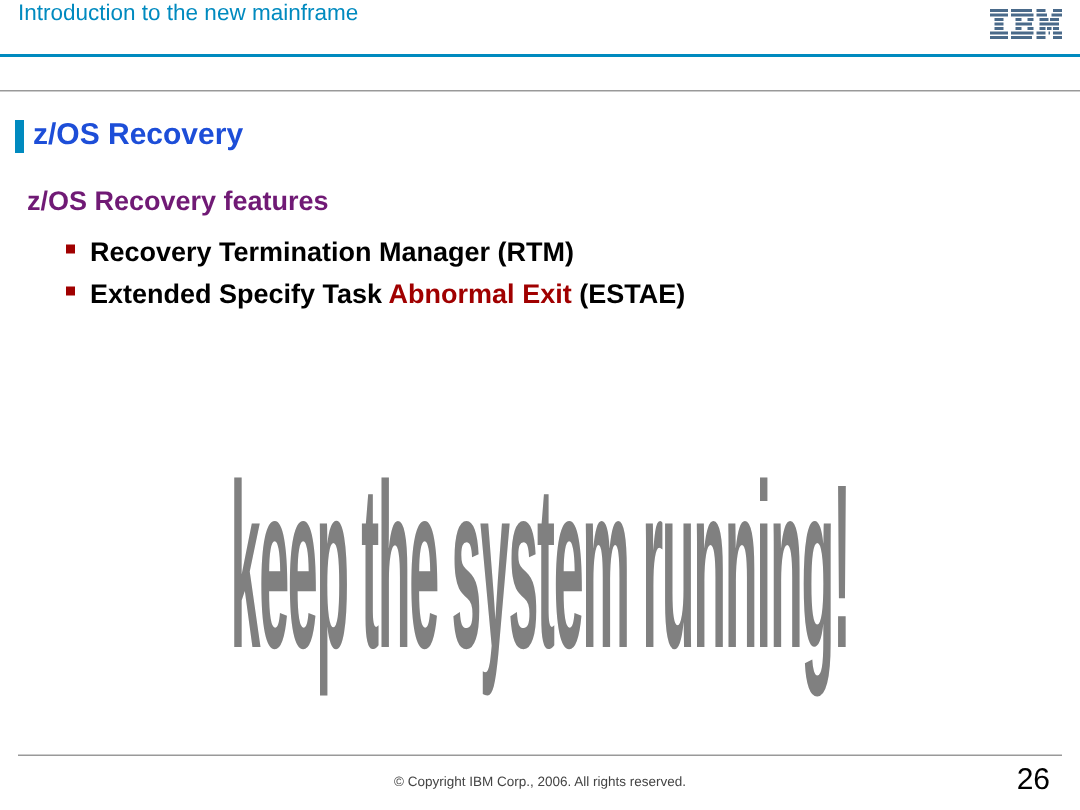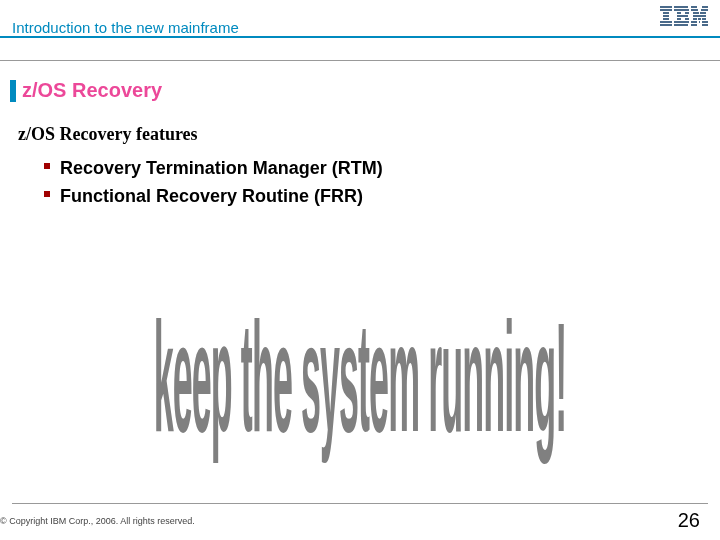--- a/index.html
+++ b/index.html
@@ -9,21 +9,21 @@
     background: #ffffff;
     font-family: Arial, Helvetica, sans-serif;
     position: relative;
     overflow: hidden;
   }
   .header-bar {
     position: relative;
     height: 38px;
     border-bottom: 2px solid #008abf;
     display: flex;
-    align-items: flex-end;
+    align-items: flex-start;
     padding-left: 12px;
   }
   .header-title {
     color: #008abf;
     font-size: 15px;
     font-weight: 400;
   }
   .logo {
     position: absolute;
     right: 12px;
@@ -44,32 +44,31 @@
     margin-top: 18px;
     padding-left: 10px;
   }
   .accent-bar {
     width: 6px;
     height: 22px;
     background: #008abf;
     margin-right: 6px;
   }
   .slide-title {
-    color: #ec4899;
+    color: #1d4ed8;
     font-size: 20px;
     font-weight: bold;
   }
 
   .subtitle {
     margin-top: 22px;
     margin-left: 18px;
     font-size: 18px;
     font-weight: bold;
-    color: #000000;
-    font-family: Liberation Serif, serif;
+    color: #701a75;
   }
 
   .bullets {
     list-style: none;
     margin-top: 10px;
     margin-left: 44px;
   }
   .bullets li {
     font-size: 18px;
     font-weight: bold;
@@ -109,20 +108,21 @@
     bottom: 36px;
     left: 12px;
     right: 12px;
     border-top: 1px solid #999;
   }
   .copyright {
     position: absolute;
     bottom: 14px;
     left: 0;
     right: 0;
+    text-align: center;
     font-size: 9px;
     color: #444;
   }
   .page-num {
     position: absolute;
     bottom: 8px;
     right: 20px;
     font-size: 20px;
     color: #000;
     margin-top: 32px;
@@ -179,21 +179,21 @@
   <div class="slide-title">z/OS Recovery</div>
 </div>
 
 <div class="subtitle">z/OS Recovery features</div>
 
 <ul class="bullets">
   <li>
     <span>Recovery Termination Manager (RTM)</span>
   </li>
   <li>
-    <span>Functional Recovery Routine (FRR)</span>
+    <span>Extended Specify Task </span><span class="accent-red">Abnormal Exit</span><span> (ESTAE)</span>
   </li>
 </ul>
 
 <div class="big-text">keep the system running!</div>
 
 <div class="footer-rule"></div>
 <div class="copyright">© Copyright IBM Corp., 2006. All rights reserved.</div>
 <div class="page-num">26</div>
 
 </body></html>

